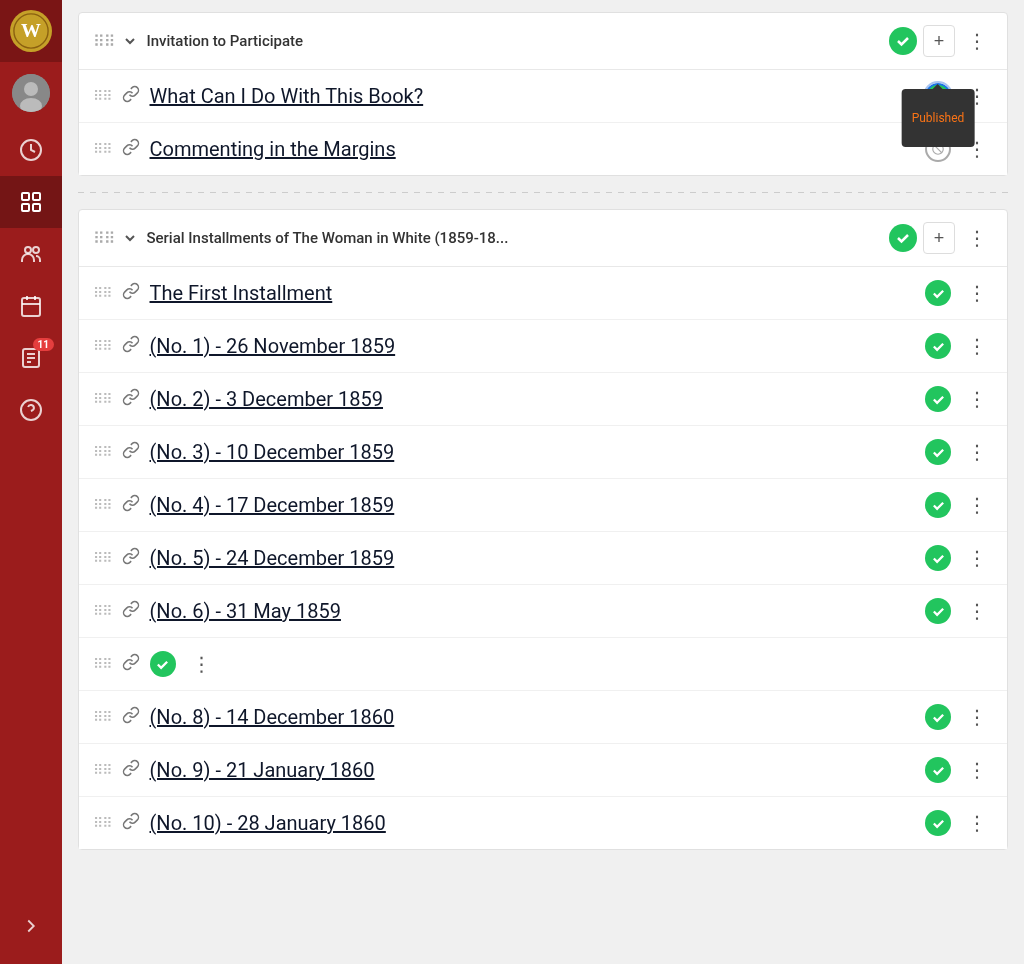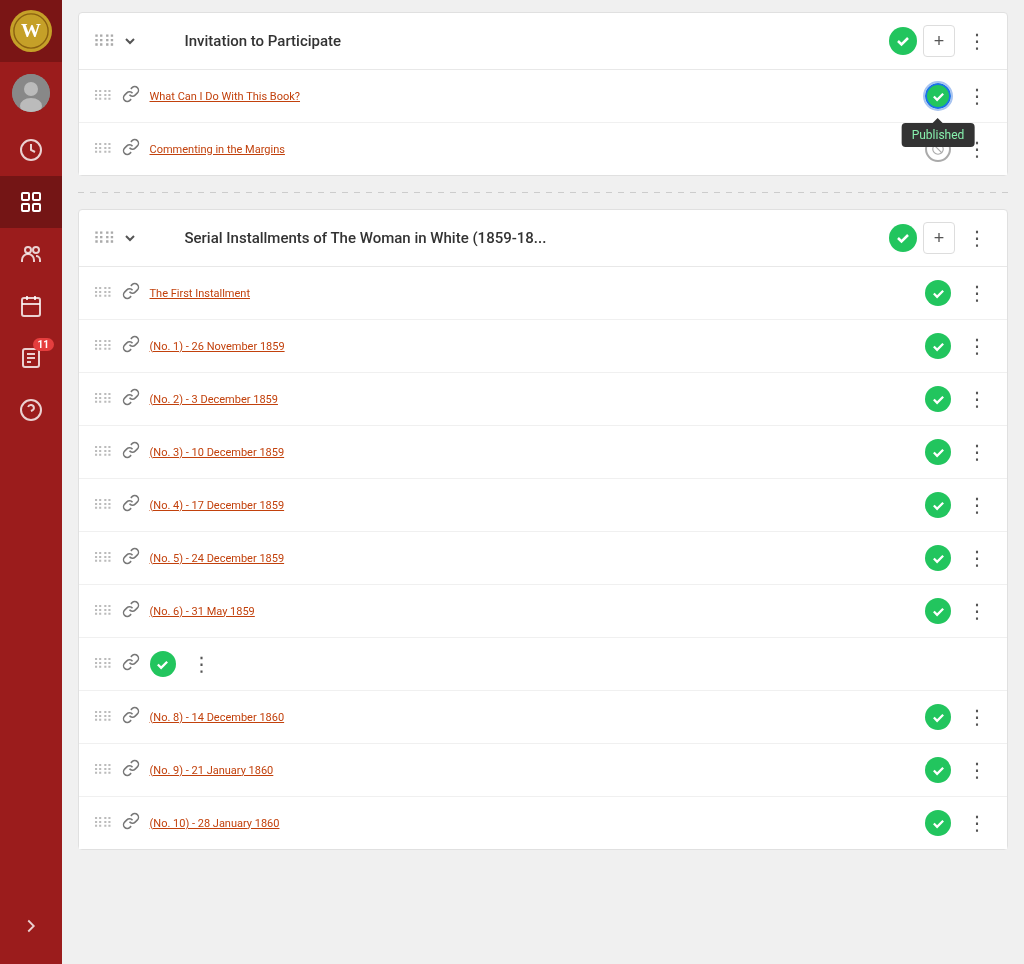--- a/index.html
+++ b/index.html
@@ -121,21 +121,20 @@
       cursor: pointer;
       color: #555;
       display: flex;
       align-items: center;
     }
     .section-title {
       flex: 1;
       font-size: 15px;
       font-weight: 500;
       color: #333;
-      margin-left: 38px;
     }
     .section-actions {
       display: flex;
       align-items: center;
       gap: 6px;
     }
     .green-check {
       width: 28px;
       height: 28px;
       border-radius: 50%;
@@ -189,22 +188,22 @@
       font-size: 14px;
       letter-spacing: -1px;
       cursor: grab;
     }
     .link-icon {
       color: #777;
       font-size: 18px;
     }
     .item-title {
       flex: 1;
-      font-size: 11px;
-      color: #c2410c;
+      font-size: 20px;
+      color: #0f172a;
       text-decoration: underline;
       cursor: pointer;
     }
     .item-status {
       display: flex;
       align-items: center;
       gap: 6px;
     }
     .green-check-sm {
       width: 26px;
@@ -245,23 +244,23 @@
     
     .tooltip-container {
       position: relative;
     }
     .tooltip {
       position: absolute;
       bottom: -38px;
       left: 50%;
       transform: translateX(-50%);
       background: #333;
-      color: #86efac;
+      color: #f97316;
       font-size: 12px;
-      padding: 5px 10px;
+      padding: 22px 10px;
       border-radius: 4px;
       white-space: nowrap;
       z-index: 100;
     }
     .tooltip::before {
       content: '';
       position: absolute;
       top: -5px;
       left: 50%;
       transform: translateX(-50%);

